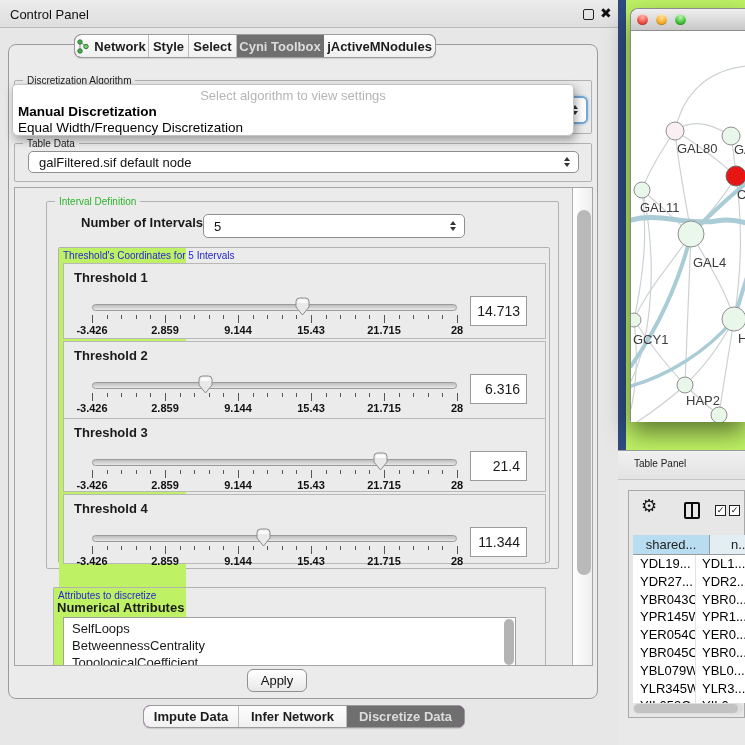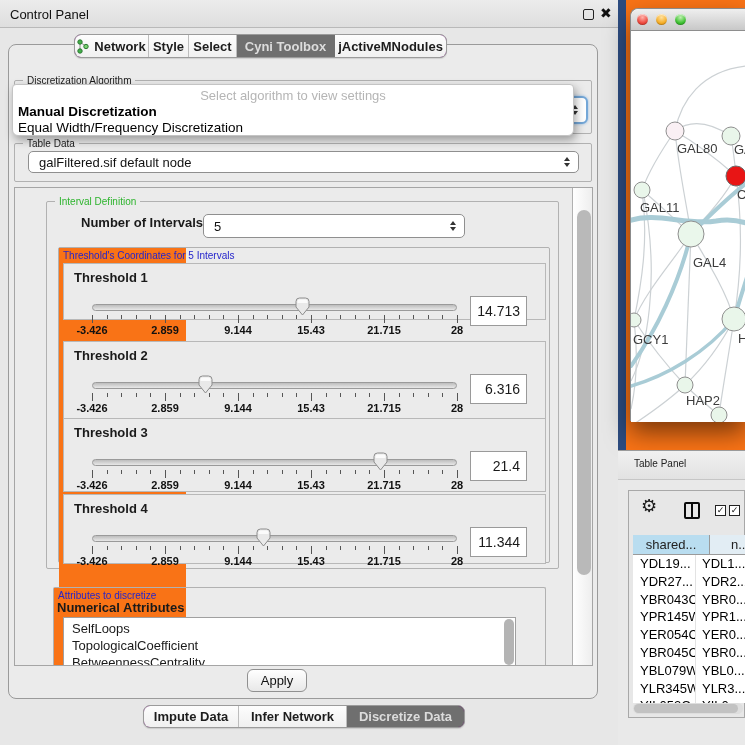--- a/index.html
+++ b/index.html
@@ -52,21 +52,21 @@
   .valbox{position:absolute;left:406px;top:32px;width:57px;height:30px;background:#fff;border:1px solid #9a9a9a;
     font-size:14px;text-align:right;padding-right:6px;line-height:28px}
   .attr-list{position:absolute;left:48px;top:429px;width:453px;height:50px;background:#fff;border:1px solid #a0a0a0;
     overflow:hidden;font-size:13px;padding:2px 0 0 8px}
   .attr-item{line-height:17px;white-space:nowrap}
   .list-thumb{position:absolute;left:489px;top:431px;width:10px;height:46px;background:#b4b4b4;border-radius:5px}
   .apply-btn{position:absolute;left:247px;top:669px;width:60px;height:23px;border:1px solid #909090;border-radius:6px;
     background:linear-gradient(#ffffff,#e8e8e8);font-size:13px;color:#111;text-align:center;line-height:21px;font-family:"Liberation Sans",sans-serif}
   
   .right{position:absolute;left:618px;top:0;width:127px;height:745px}
-  .blue{position:absolute;left:0;top:0;width:127px;height:450px;background:#f97316}
+  .blue{position:absolute;left:0;top:0;width:127px;height:450px;background:#bef264}
   .blue-dark{position:absolute;left:0;top:0;width:8px;height:450px;background:#2d4c80}
   .net-window{position:absolute;left:12px;top:8px;width:115px;height:413px;border-radius:8px 0 0 0;
     box-shadow:0 12px 24px rgba(0,0,0,.5);border:1px solid #8b8b8b;border-right:none;background:#fff}
   .titlebar{position:absolute;left:0;top:0;width:100%;height:22px;border-radius:8px 0 0 0;
     background:linear-gradient(#efefef,#c8c8c8);border-bottom:1px solid #8e8e8e}
   .light{position:absolute;top:5px;width:11px;height:11px;border-radius:50%;box-shadow:inset 0 1px 1px rgba(255,255,255,.7),inset 0 -1px 1px rgba(0,0,0,.2)}
   .lt-red{left:6px;background:radial-gradient(circle at 50% 30%,#ffb3ac,#ef4a3f 60%,#cf2f25)}
   .lt-yel{left:25px;background:radial-gradient(circle at 50% 30%,#ffe1a0,#f6ae27 60%,#d88f12)}
   .lt-grn{left:44px;background:radial-gradient(circle at 50% 30%,#c1f0b2,#3ec232 60%,#2a9b22)}
   .canvas{position:absolute;left:0;top:22px;width:115px;height:391px;background:#fff;overflow:hidden}
@@ -115,21 +115,21 @@
           <circle cx="9" cy="7.5" r="2.2" fill="#77d06f" stroke="#2c7a33"></circle>
         </svg>
         <span>Network</span>
       </div>
       <div class="seg" style="width:40px">
         <span>Style</span>
       </div>
       <div class="seg" style="width:48px">
         <span>Select</span>
       </div>
-      <div class="seg sel" style="width:98px">
+      <div class="seg sel" style="width:87px">
         <span>Cyni Toolbox</span>
       </div>
       <div class="seg" style="width:111px">
         <span>jActiveMNodules</span>
       </div>
     </div>
 
     <div class="main-panel"></div>
 
     <div class="group" style="left:14px;top:80px;width:578px;height:54px">
@@ -170,21 +170,21 @@
         <span class="spin">
             <span class="arr-up"></span>
             <span class="arr-dn"></span>
           </span>
       </div>
 
       <div class="group" style="left:43px;top:59px;width:492px;height:316px">
         <span class="legend blue">Threshold's Coordinates for 5 Intervals</span>
       </div>
 
-      <div class="thr-block" style="top:75px;height:57px">
+      <div class="thr-block" style="top:75px;height:76px">
         <span class="thr-label">Threshold 1</span>
         <div class="track"></div>
         <div class="thumb" style="left: 231.177px;"><svg width="15" height="19" viewBox="0 0 15 19">
               <path d="M1 4.5 Q1 1 4.5 1 L10.5 1 Q14 1 14 4.5 L14 10 L7.5 18 L1 10 Z" fill="#e9e9e9" stroke="#8d8d8d"></path>
               <path d="M2.5 4.5 Q2.5 2.5 4.5 2.5 L10.5 2.5 Q12.5 2.5 12.5 4.5 L12.5 6 L2.5 6 Z" fill="#fbfbfb"></path>
             </svg></div>
         <div class="ticks">
             <div class="tick major" style="left: 0%;"></div>
             <div class="tick" style="left: 4%;"></div>
             <div class="tick" style="left: 8%;"></div>
@@ -357,22 +357,22 @@
           </div>
         <div class="valbox">11.344</div>
       </div>
 
       <div class="group" style="left:38px;top:399px;width:493px;height:80px;border-bottom:none">
         <span class="legend blue">Attributes to discretize</span>
       </div>
       <span class="lbl-b" style="left:42px;top:412px">Numerical Attributes</span>
       <div class="attr-list" id="attr-list">
           <div class="attr-item">SelfLoops</div>
+          <div class="attr-item">BetweennessCentrality</div>
           <div class="attr-item">TopologicalCoefficient</div>
-          <div class="attr-item">BetweennessCentrality</div>
         </div>
       <div class="list-thumb"></div>
 
       <div class="vtrack">
         <div class="vthumb"></div>
       </div>
     </div>
 
     <div class="apply-btn">Apply</div>
 

